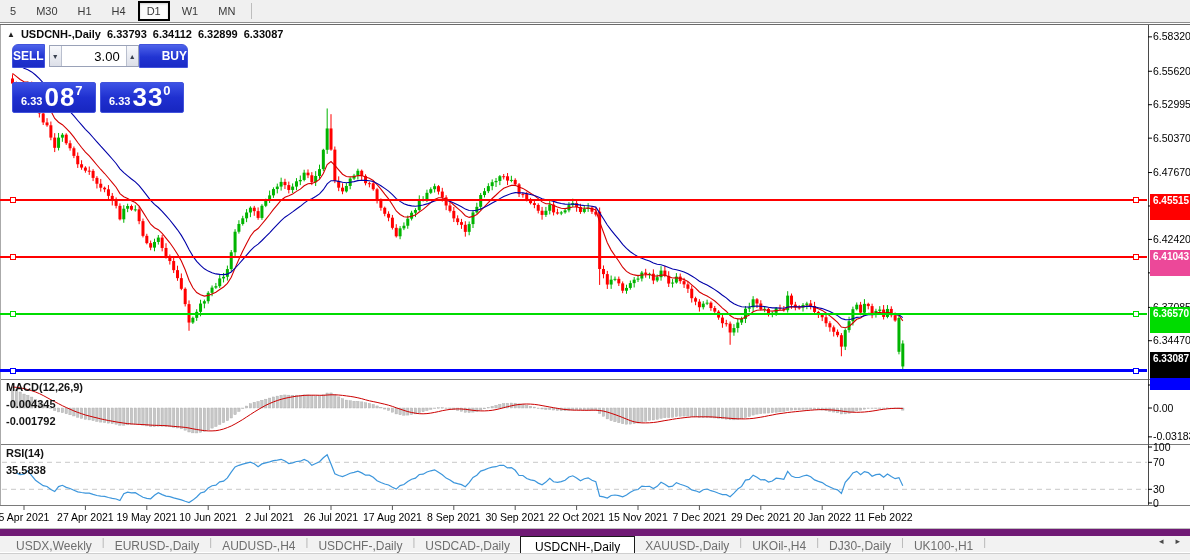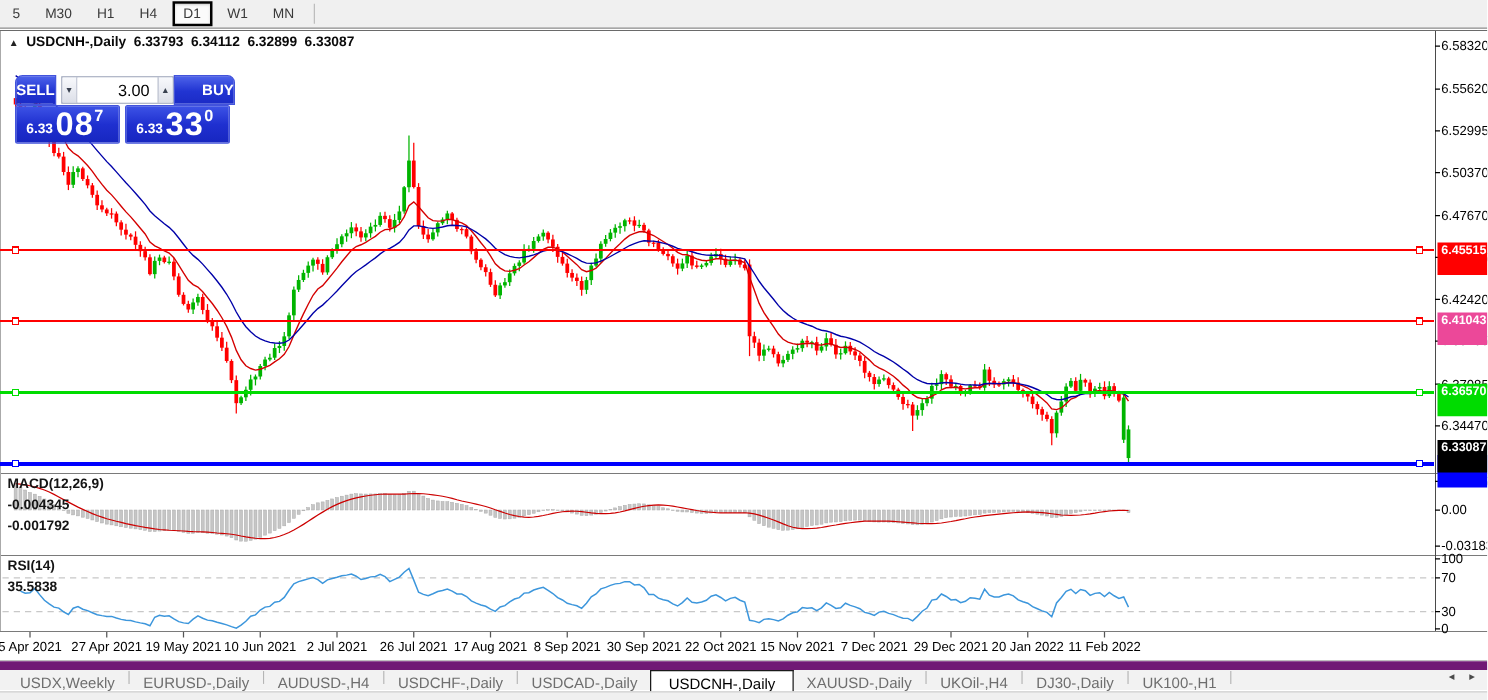--- a/index.html
+++ b/index.html
@@ -11,34 +11,34 @@
   .tf-btn{font-size:11px;color:#3a3a3a;padding:2px 7px;margin:0 2px;border:1px solid transparent;cursor:pointer;}
   .tf-btn.active{background:#fbfbfb;border:2px solid #000000;box-shadow:inset 0 1px 2px rgba(0,0,0,.18);}
   .tf-sep{width:1px;height:16px;background:#bdbdbd;margin:0 6px;}
   
   #chart-svg{position:absolute;left:0;top:0;z-index:1;font-family:"Liberation Sans","DejaVu Sans",sans-serif;}
   
   #ohlc-header{position:absolute;left:7px;top:28px;z-index:3;font-size:11px;font-weight:bold;color:#0a0a0a;
                display:flex;gap:6px;align-items:center;white-space:nowrap;}
   #ohlc-header .tri{font-size:8px;color:#222;}
   
-  #trade-panel{position:absolute;left:12px;top:60px;width:172px;height:57px;z-index:4;}
+  #trade-panel{position:absolute;left:12px;top:44px;width:172px;height:57px;z-index:4;}
   .tp-row1{display:flex;height:24px;}
   .btn-blue{background:linear-gradient(#4d63ea,#2134d2 55%,#1b2bc6);color:#fff;font-size:12px;font-weight:bold;
             display:flex;align-items:center;justify-content:center;cursor:pointer;border:1px solid #4253dc;box-sizing:border-box;}
   .sell-btn{width:58px;border-radius:6px 0 0 0;}
   .buy-btn{width:60px;border-radius:0 6px 0 0;margin-left:auto;padding-left:22px;}
   .stepper{display:flex;width:90px;height:22px;margin-left:4px;margin-top:1px;border:1px solid #9aa2b8;background:#fff;box-sizing:border-box;}
   .step-btn{width:14px;background:linear-gradient(#f8f9fc,#dcdfe8);color:#39414f;font-size:7px;
             display:flex;align-items:center;justify-content:center;cursor:pointer;}
   .step-down{border-right:1px solid #b9bfce;}
   .step-up{border-left:1px solid #b9bfce;}
   .vol-input{width:58px;border:none;outline:none;font-size:13px;text-align:right;padding:0 6px 0 0;
              font-family:inherit;color:#000;}
-  .tp-row2{display:flex;height:31px;margin-top:0;gap:4px;}
+  .tp-row2{display:flex;height:31px;margin-top:14px;gap:4px;}
   .price-box{flex:1;background:linear-gradient(#3d53e6,#1f30d0 50%,#1726c0);color:#fff;border-radius:2px;
              border:1px solid #4253dc;display:flex;align-items:flex-end;padding:0 2px 2px 8px;cursor:pointer;box-sizing:border-box;}
   .pb-small{font-size:11px;font-weight:bold;margin-bottom:3px;}
   .pb-big{font-size:26px;font-weight:bold;line-height:26px;margin-left:2px;letter-spacing:1px;}
   .pb-sup{font-size:13px;font-weight:bold;align-self:flex-start;margin-top:0px;}
   
   .pane-label{position:absolute;left:6px;z-index:3;font-size:11px;font-weight:bold;color:#141414;display:flex;gap:5px;white-space:nowrap;flex-direction:column;}
   #macd-label{top:381px;}
   #rsi-label{top:447px;}
   

